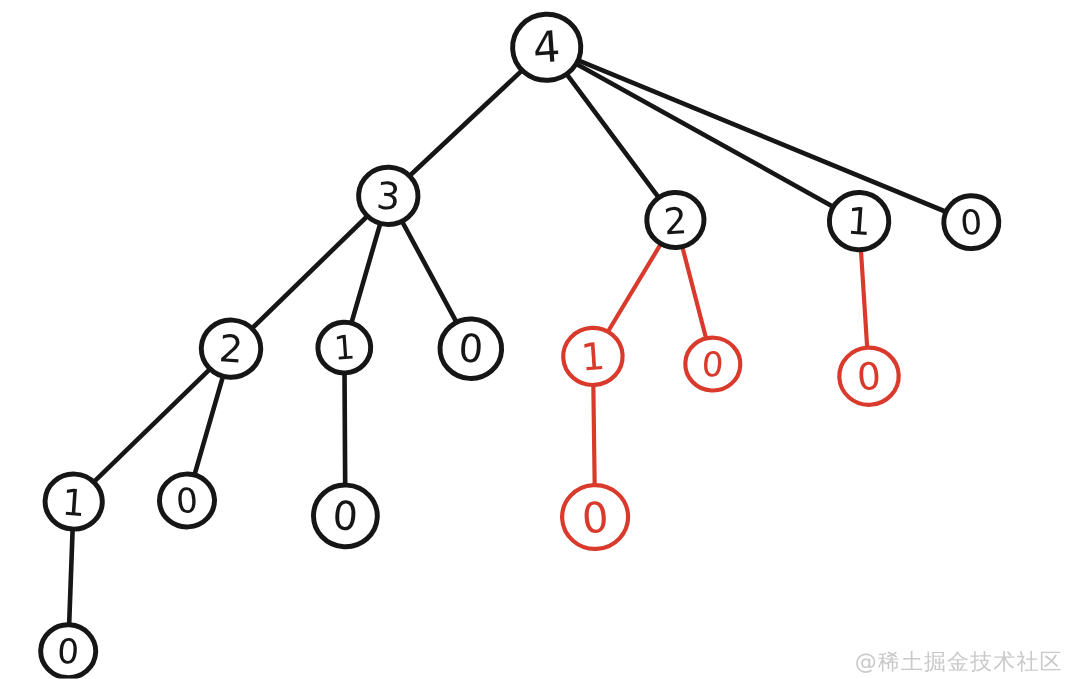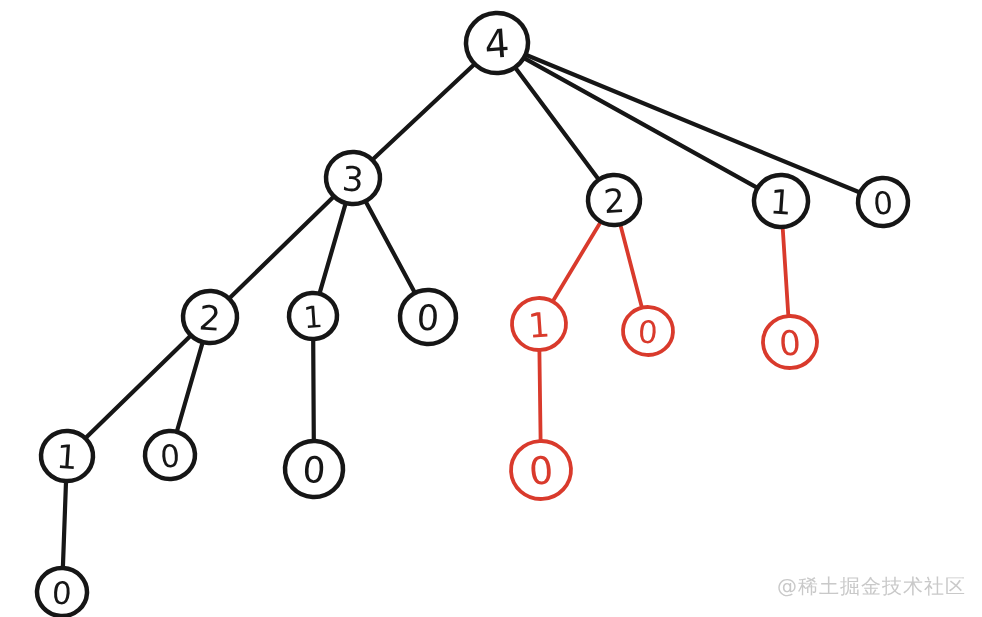--- a/index.html
+++ b/index.html
@@ -20,21 +20,21 @@
     left: 0;
     top: 0;
   }
   .node-label {
     font-family: "DejaVu Sans", sans-serif;
     font-weight: 400;
   }
   .watermark {
     position: absolute;
     right: 16px;
-    bottom: 17px;
+    bottom: 2px;
     font-size: 20px;
     letter-spacing: 1px;
     color: #c9c9c9;
     font-family: "DejaVu Sans", sans-serif;
     user-select: none;
   }
 </style>
 </head>
 <body>
 

